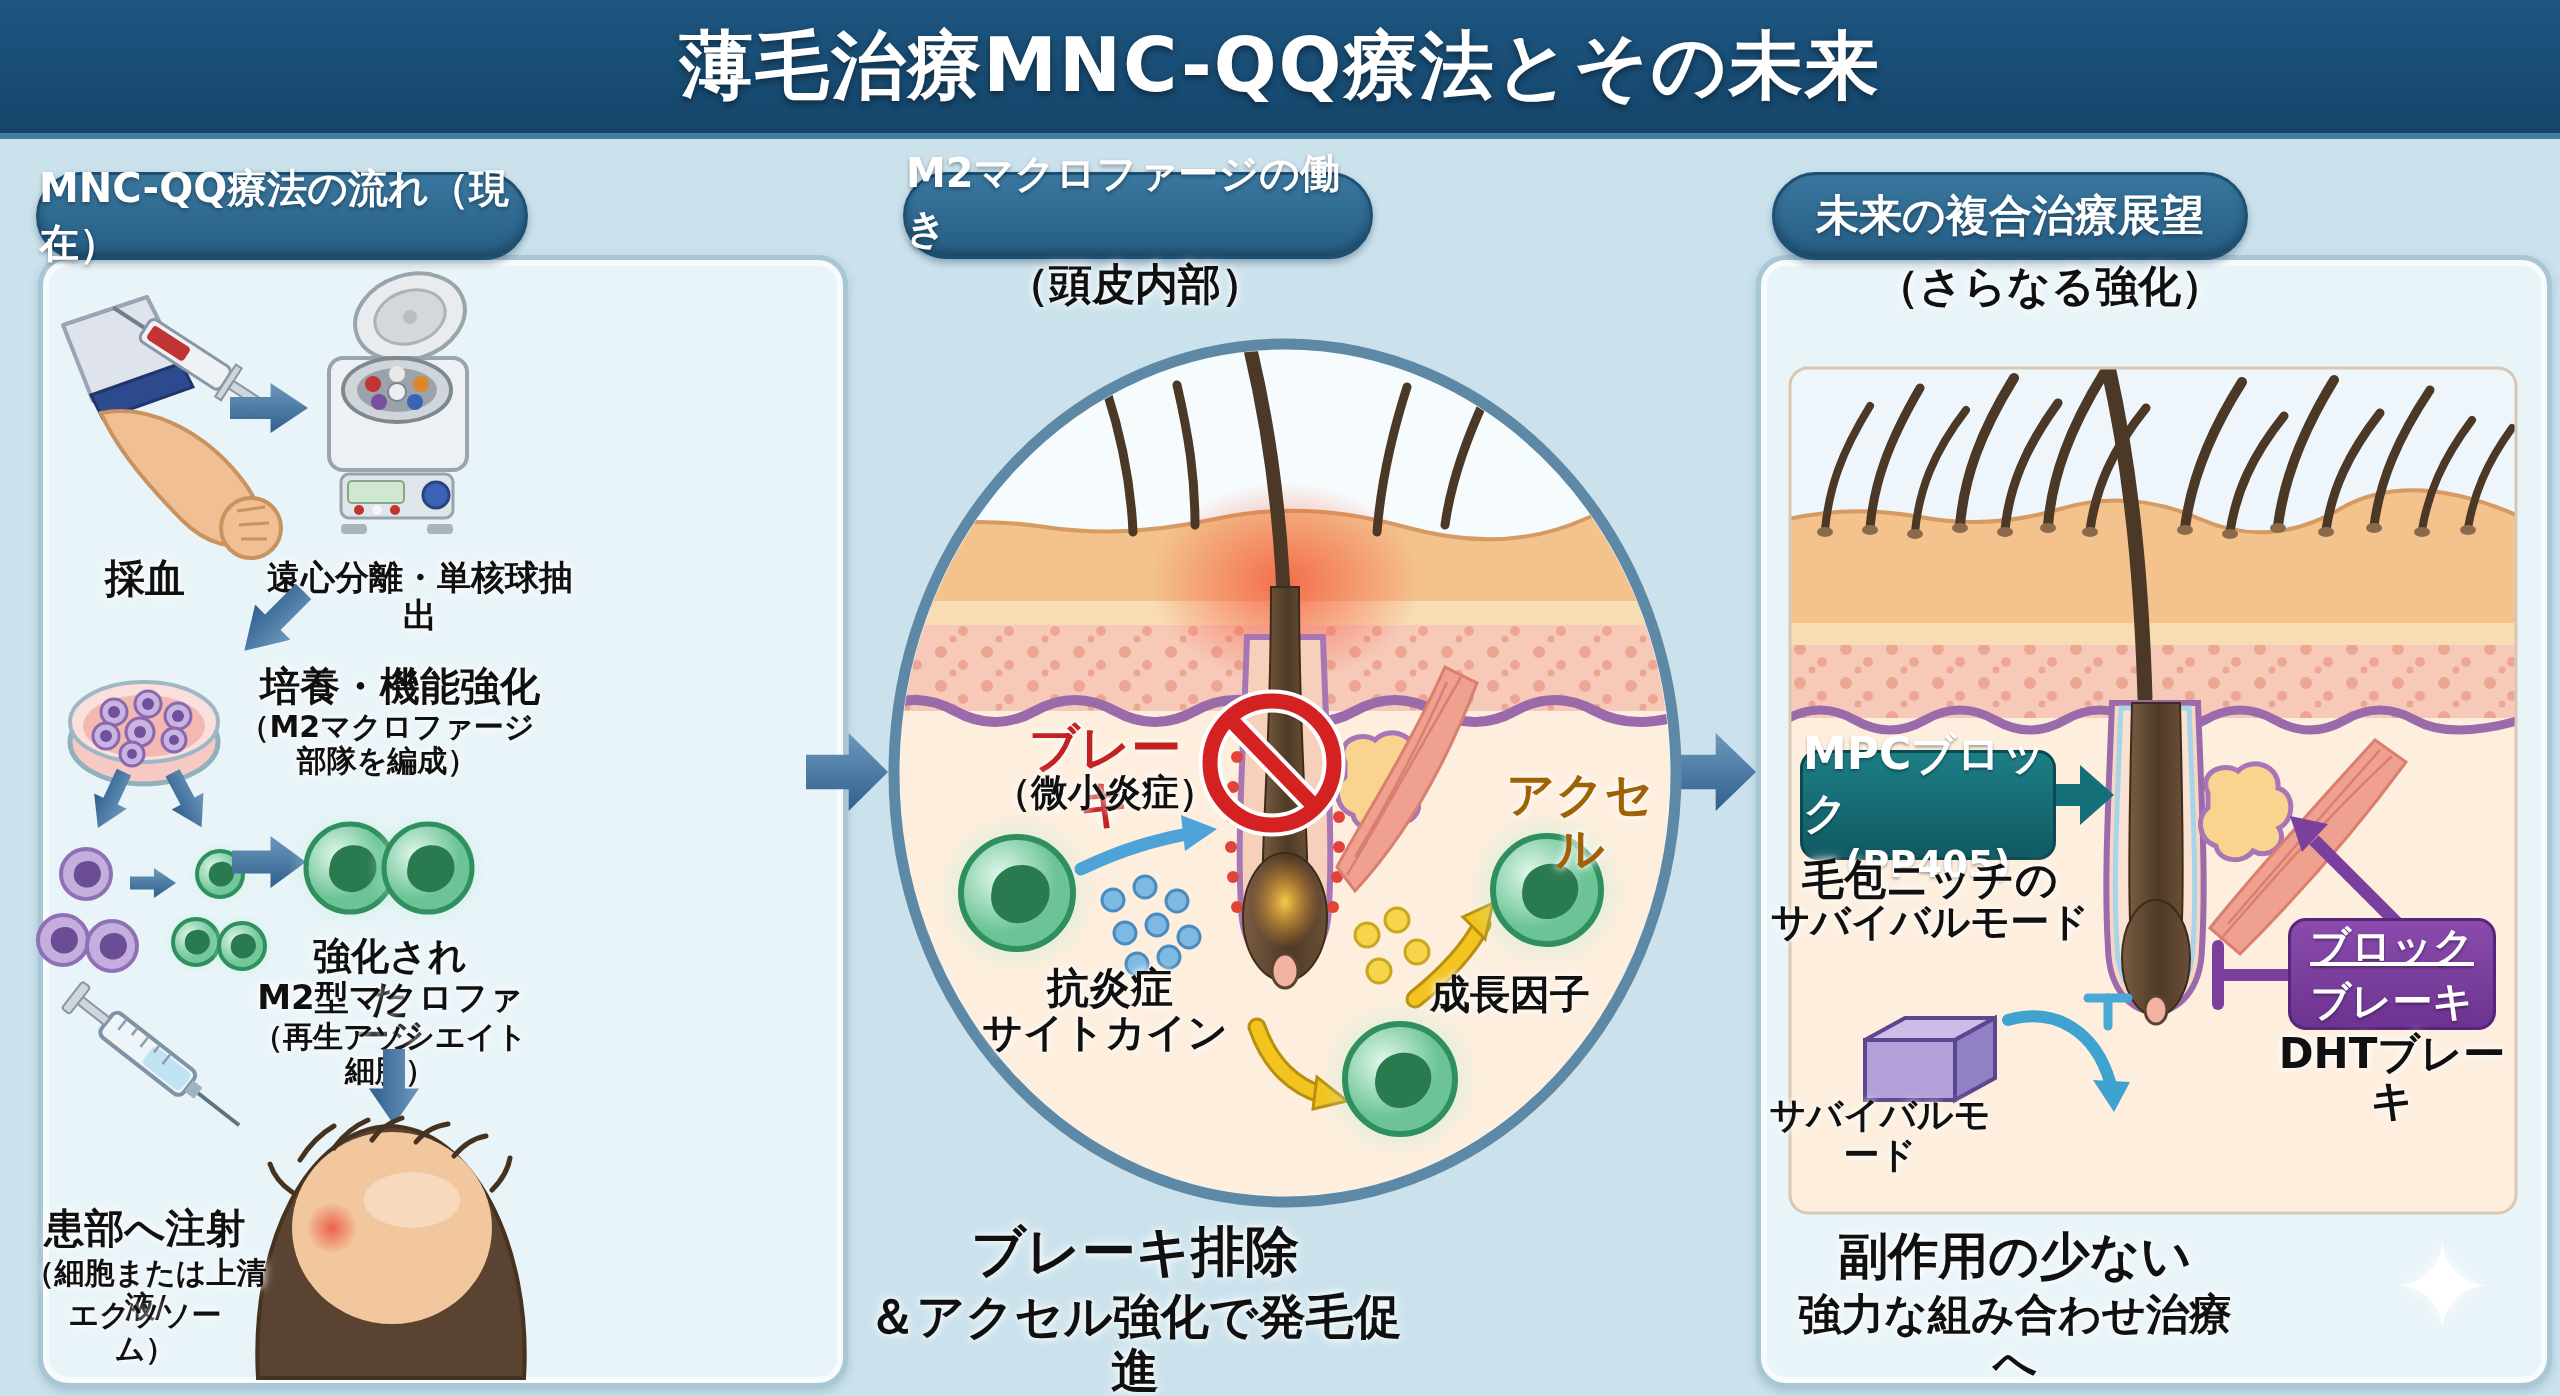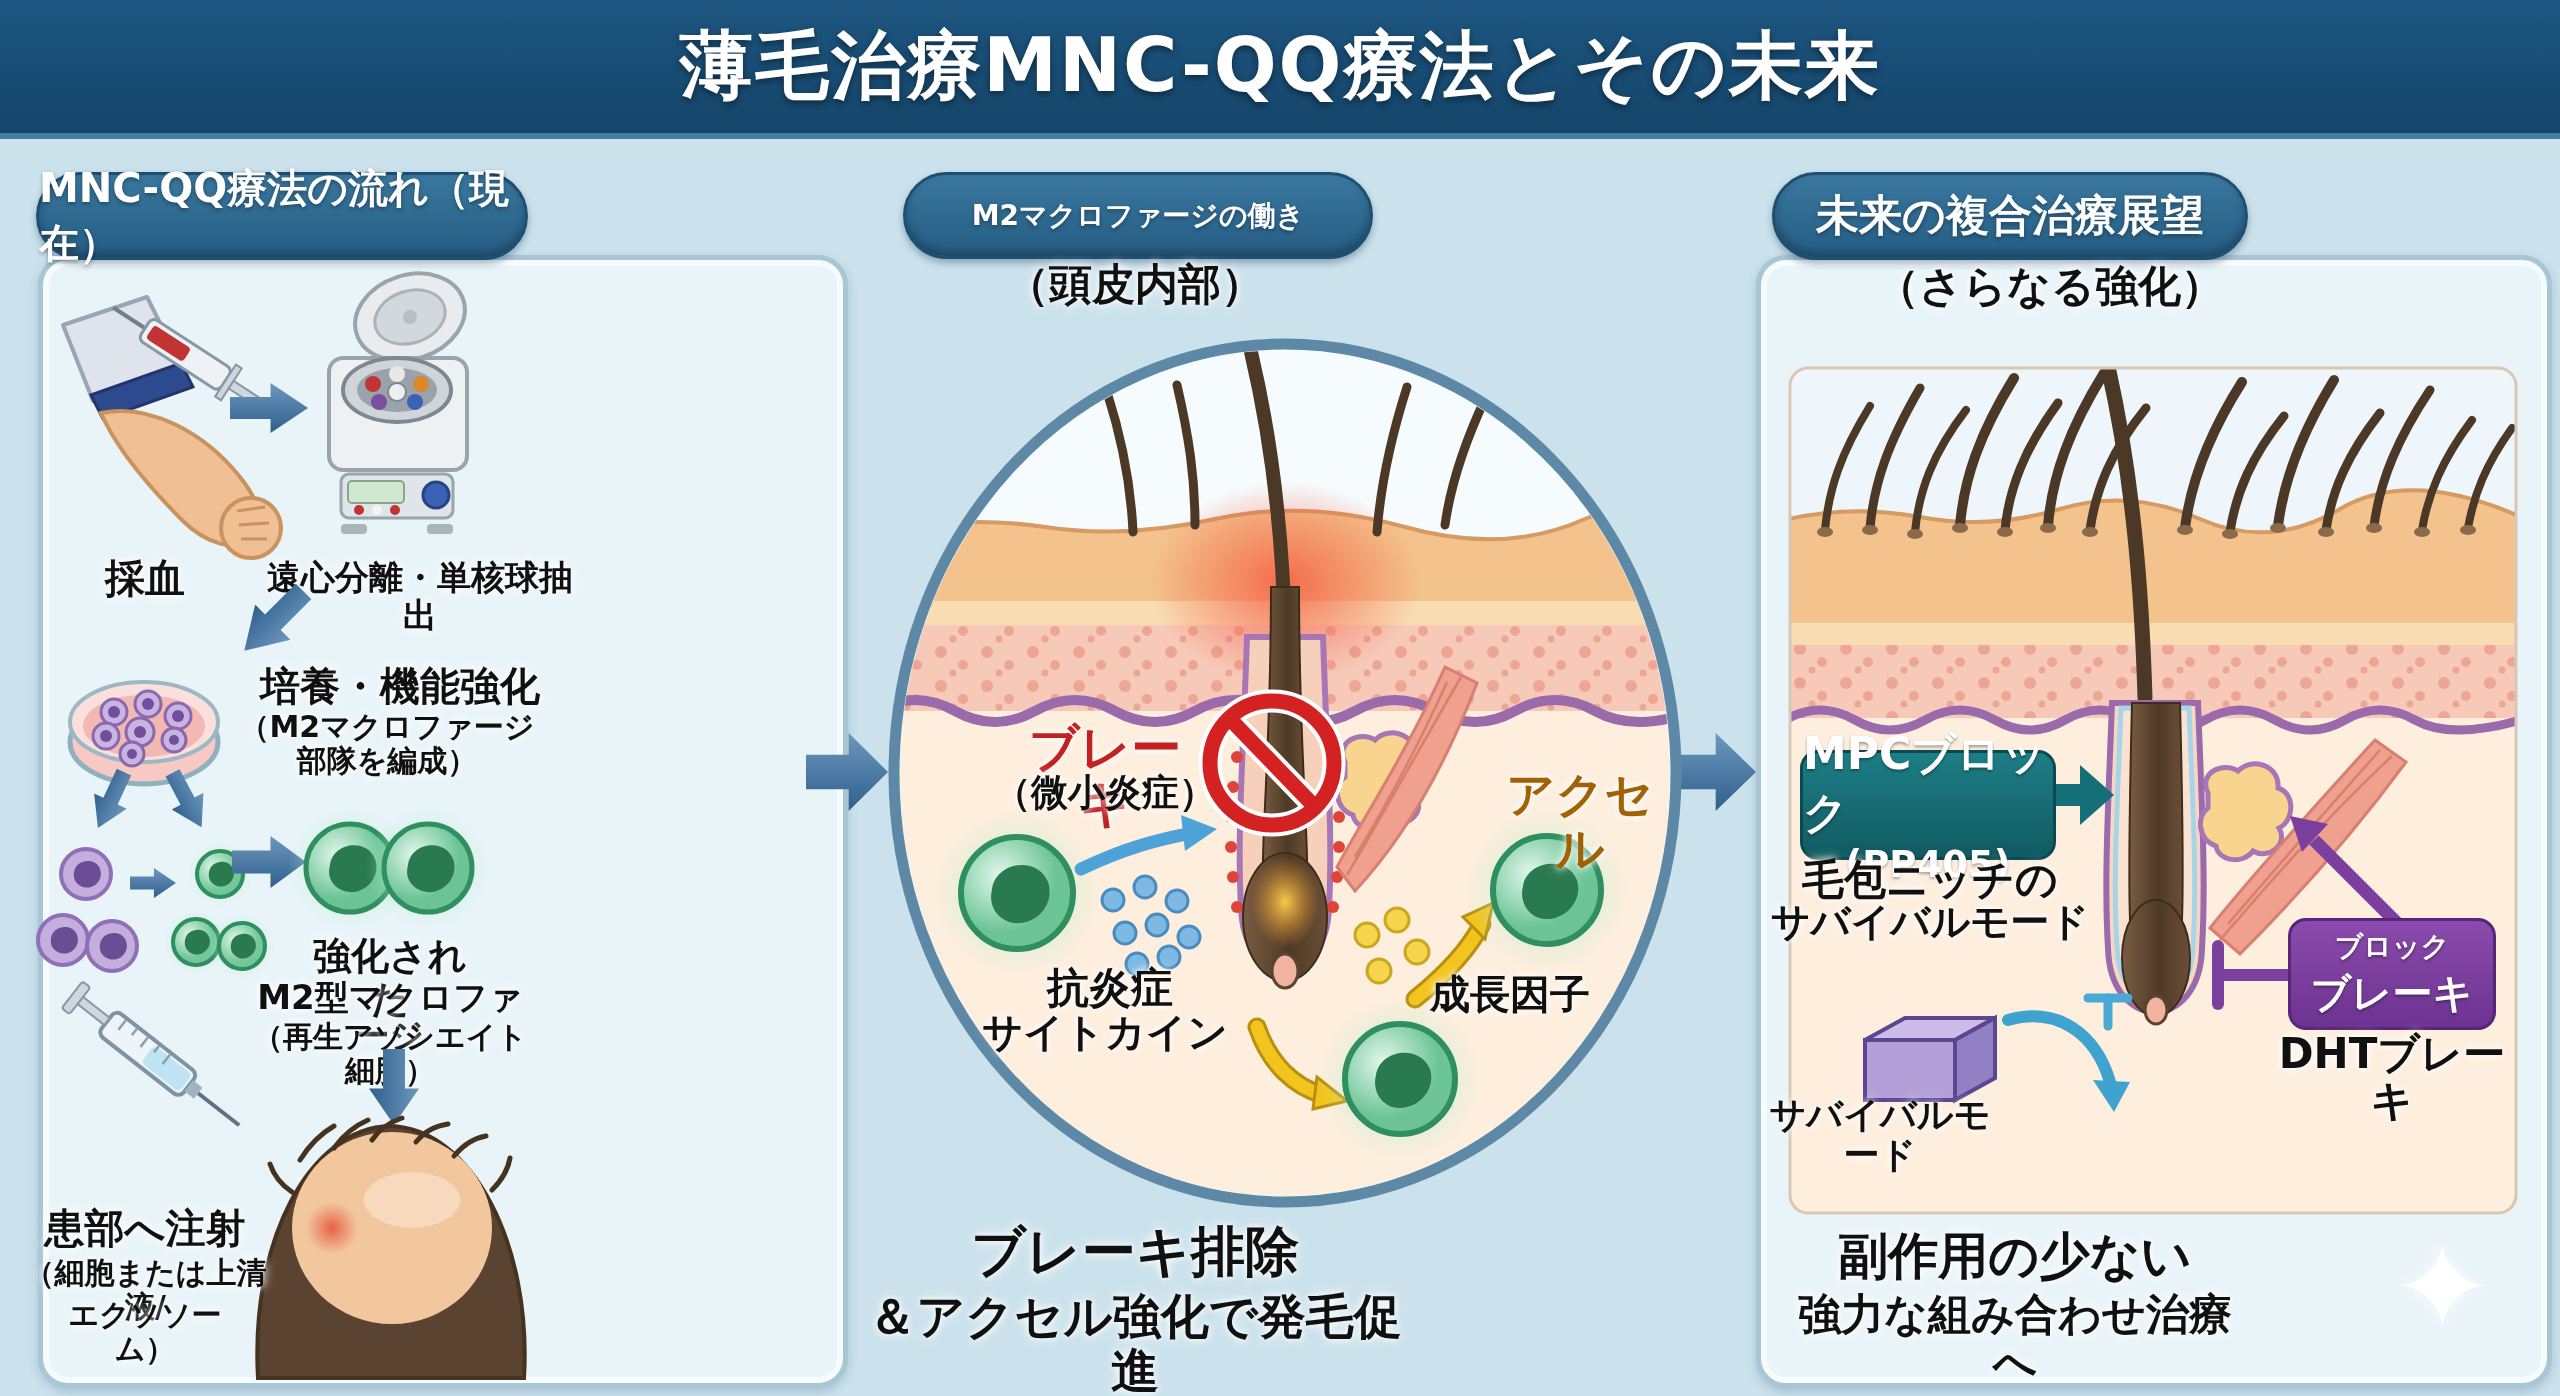--- a/index.html
+++ b/index.html
@@ -37,21 +37,21 @@
   <header class="titlebar">
     <h1>薄毛治療MNC-QQ療法とその未来</h1>
   </header>
 
   <section class="panel" style="left:38px;top:255px;width:800px;height:1123px;"></section>
   <section class="panel" style="left:1756px;top:255px;width:786px;height:1123px;"></section>
 
   <div class="badge" style="left:36px;top:172px;width:486px;height:82px;font-size:40px;">
     <span>MNC-QQ療法の流れ（現在）</span>
   </div>
-  <div class="badge" style="left:903px;top:172px;width:464px;height:81px;font-size:28px;">
+  <div class="badge" style="left:903px;top:172px;width:464px;height:81px;font-size:40px;align-items:flex-end;">
     <span>M2マクロファージの働き</span>
   </div>
   <div class="badge" style="left:1772px;top:172px;width:470px;height:82px;font-size:43px;">
     <span>未来の複合治療展望</span>
   </div>
 
   <div class="lbl" style="left:885px;top:260px;width:500px;font-size:43px;">（頭皮内部）</div>
   <div class="lbl" style="left:1840px;top:262px;width:420px;font-size:43px;">（さらなる強化）</div>
 
   <svg style="left:55px;top:285px;" width="255" height="285" viewBox="0 0 255 285">
@@ -488,21 +488,21 @@
     <rect x="0" y="0" width="726" height="845" rx="18" fill="none" stroke="#d9c7b4" stroke-width="3"></rect>
   </svg>
 
   <div class="pill teal" style="left:1800px;top:750px;width:250px;height:104px;">
     <span style="font-size:44px;">MPCブロック</span>
     <span style="font-size:37px;">(PP405)</span>
   </div>
   <div class="lbl" style="left:1795px;top:856px;width:270px;font-size:42px;">毛包ニッチの</div>
   <div class="lbl" style="left:1770px;top:900px;width:320px;font-size:39px;">サバイバルモード</div>
   <div class="pill purple" style="left:2288px;top:918px;width:202px;height:106px;">
-    <span style="font-size:28px;">ブロック</span>
+    <span style="font-size:40px;text-decoration:underline;">ブロック</span>
     <span style="font-size:40px;">ブレーキ</span>
   </div>
   <div class="lbl" style="left:2262px;top:1030px;width:260px;font-size:42px;">DHTブレーキ</div>
   <div class="lbl" style="left:1765px;top:1095px;width:230px;font-size:36px;">サバイバルモード</div>
   <div class="lbl" style="left:1830px;top:1228px;width:370px;font-size:50px;">副作用の少ない</div>
   <div class="lbl" style="left:1790px;top:1290px;width:450px;font-size:43px;">強力な組み合わせ治療へ</div>
   <div class="sparkle" style="left:2392px;top:1218px;font-size:120px;">✦</div>
 
 </div>
 

